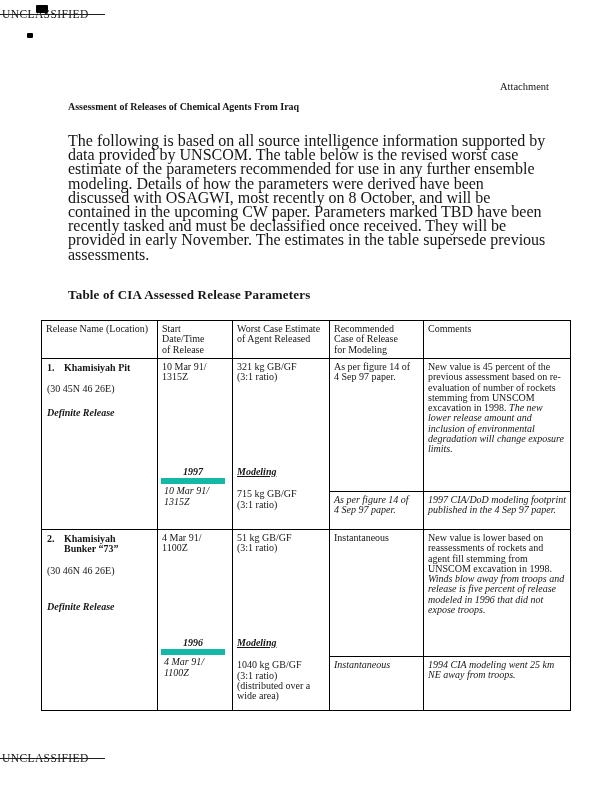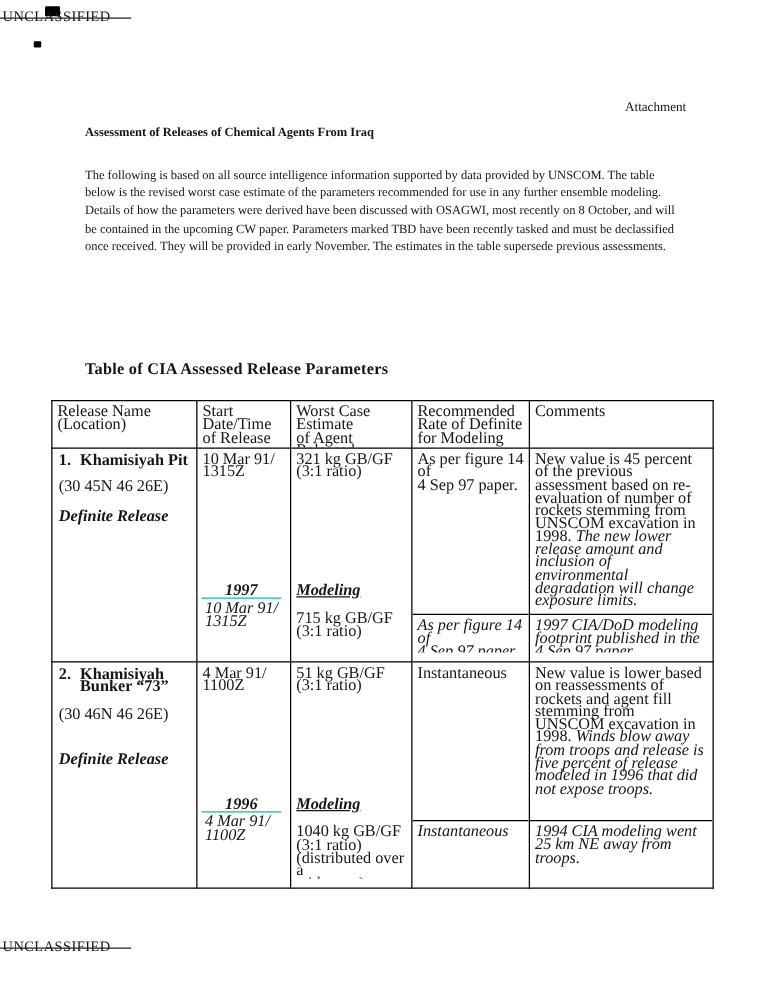--- a/index.html
+++ b/index.html
@@ -25,31 +25,31 @@
   }
 
   .attachment{position:absolute;top:81px;right:63px;font-size:10.5px}
 
   .doc-title{
     position:absolute;top:101px;left:68px;
     font-size:10px;font-weight:bold;
   }
   .intro{
     position:absolute;top:134px;left:68px;width:479px;
-    font-size:10px;line-height:14.2px;
+    font-size:16px;line-height:14.2px;
   }
   .table-heading{
     position:absolute;top:287px;left:68px;
     font-size:13px;font-weight:bold;letter-spacing:.2px;
   }
 
   table.params{
     position:absolute;top:320px;left:41px;width:529px;
     border-collapse:collapse;table-layout:fixed;
-    font-size:13px;line-height:10.3px;color:#161616;
+    font-size:10px;line-height:10.3px;color:#161616;
     border:1.5px solid #000;
   }
   table.params th, table.params td{
     border:1px solid #000;vertical-align:top;padding:0;
     font-weight:normal;text-align:left;
   }
   .cb{position:relative;overflow:hidden}
   .hcb{height:31px;padding:3px 4px}
   .r1 .cb{height:163px}
   .r2 .cb{height:173px}
@@ -63,21 +63,21 @@
   .num{width:17px;flex:none;font-weight:bold}
   .nm{font-weight:bold;flex:1}
   .loc{margin-top:11px}
   .deftype{margin-top:13px;font-weight:bold;font-style:italic}
   .r2 .deftype{margin-top:26px}
 
   
   .yr-grp{position:absolute;left:0;right:0;top:108px}
   .yr{
     font-weight:bold;font-style:italic;text-align:center;
-    border-bottom:1px solid #14b8a6;margin:0 7px 0 3px;padding-bottom:1px;
+    border-bottom:6px solid #14b8a6;margin:0 7px 0 3px;padding-bottom:1px;
   }
   .yr-date{font-style:italic;padding:2px 4px 0 6px}
   .mdl-grp{position:absolute;left:4px;right:3px;top:108px}
   .mdl{font-weight:bold;font-style:italic;text-decoration:underline}
   .mdl-val{margin-top:12px}
   .subline{position:absolute;left:0;right:0;top:132px;border-top:1px solid #000}
   .subtext{position:absolute;left:4px;right:3px;top:136px;font-style:italic}
   .r2 .subline{top:126px}
   .r2 .subtext{top:130px}
 </style>
@@ -116,21 +116,21 @@
           <div class="cb hcb pre">Start
 Date/Time
 of Release</div>
         </th>
       <th>
           <div class="cb hcb pre">Worst Case Estimate
 of Agent Released</div>
         </th>
       <th>
           <div class="cb hcb pre">Recommended
-Rate of Definite
+Case of Release
 for Modeling</div>
         </th>
       <th>
           <div class="cb hcb">Comments</div>
         </th>
     </tr>
   </thead>
   <tbody>
 
     <tr class="r1">

